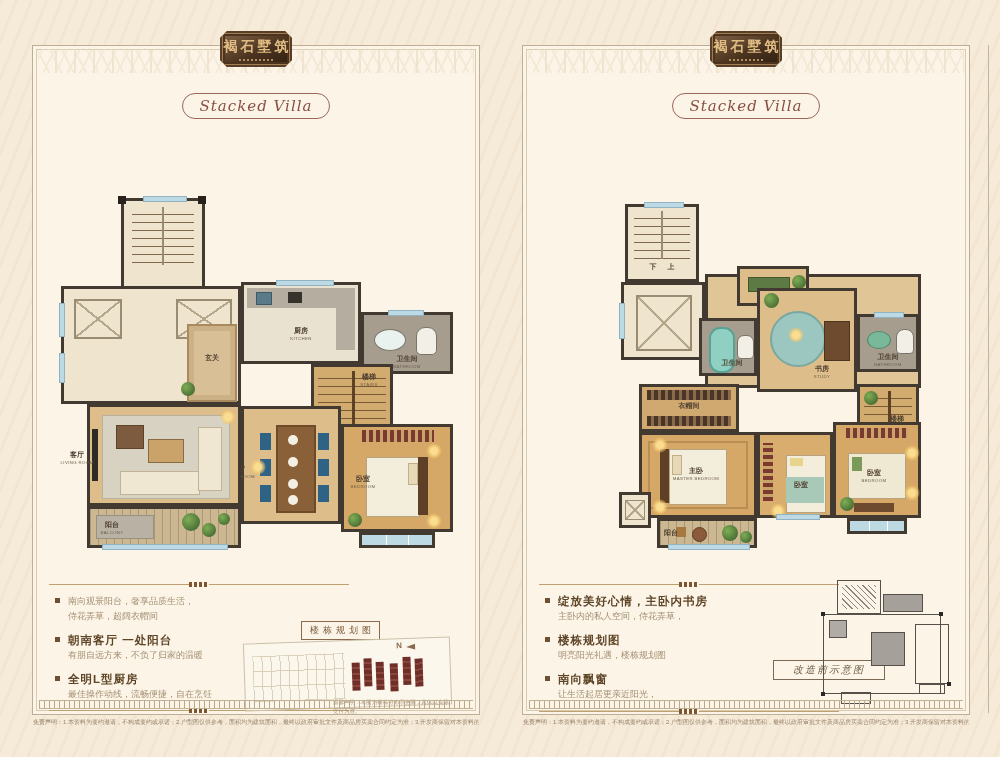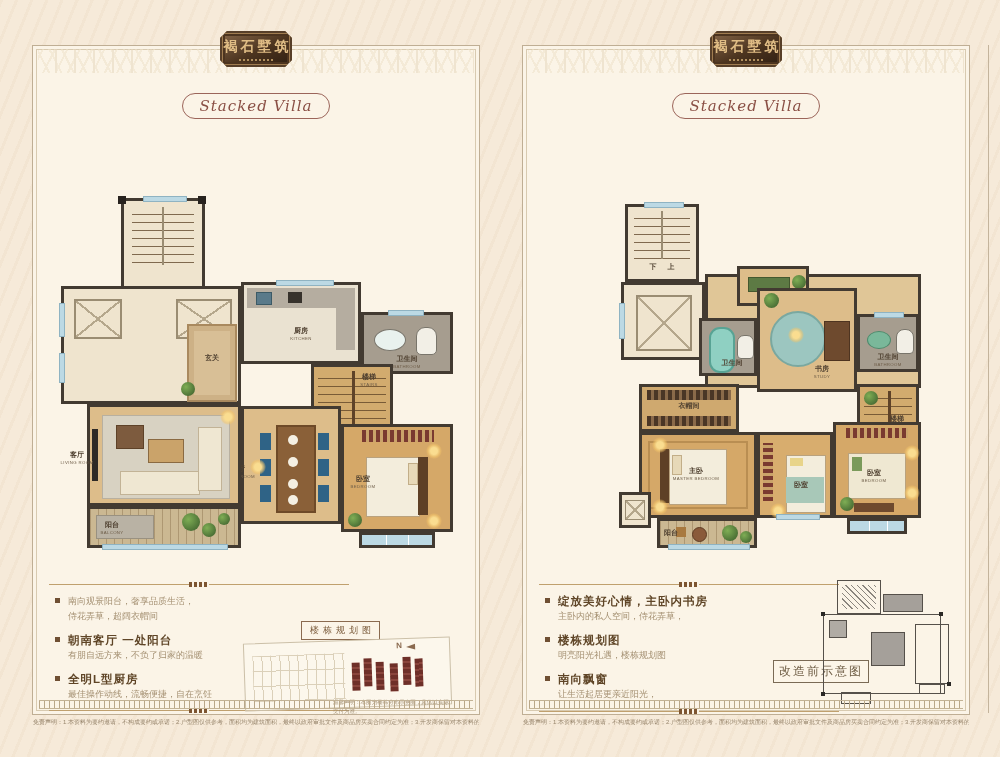--- a/index.html
+++ b/index.html
@@ -66,21 +66,21 @@
   .north{position:absolute;color:#8a6a4f;font-size:8px;font-weight:bold;}
   .north::after{content:"";position:absolute;left:10px;top:3px;width:0;height:0;
     border-top:3px solid transparent;border-bottom:3px solid transparent;border-right:9px solid #8a6a4f;}
   .sp-caption{position:absolute;font-size:6px;color:#a28f72;transform:scale(.92);transform-origin:left;}
 
   .schematic{position:absolute;}
   .sline{position:absolute;box-sizing:border-box;border:1px solid #55504a;}
   .sgray{position:absolute;background:#a5a09a;border:1px solid #55504a;box-sizing:border-box;}
   .shatch{position:absolute;background-image:repeating-linear-gradient(45deg, transparent 0 3px, #8a857e 3px 4px);}
   .sdot{position:absolute;width:4px;height:4px;background:#2a2825;}
-  .sched-label{position:absolute;border:1px solid #7a6a55;color:#6e5d44;font-size:12px;letter-spacing:2px;padding:2px 5px;background:rgba(251,244,231,.85);}
+  .sched-label{position:absolute;border:1px solid #7a6a55;color:#6e5d44;font-size:10px;letter-spacing:2px;padding:2px 19px;background:rgba(251,244,231,.85);font-style:italic;}
 
   .bstrip{position:absolute;left:6px;right:6px;bottom:5px;height:7px;border-top:1px solid #c2b295;border-bottom:1px solid #c2b295;
     background:repeating-linear-gradient(90deg,#b9a788 0 1px, transparent 1px 5px);}
   .disclaimer{position:absolute;left:0;right:0;bottom:-13px;text-align:center;font-size:6px;color:#98866d;white-space:nowrap;overflow:hidden;}
   .edge-line{position:absolute;left:988px;top:45px;width:1px;height:668px;background:#c4b49c;}
 </style>
 </head>
 <body>
 
 <div class="panel" style="left:32px;">

